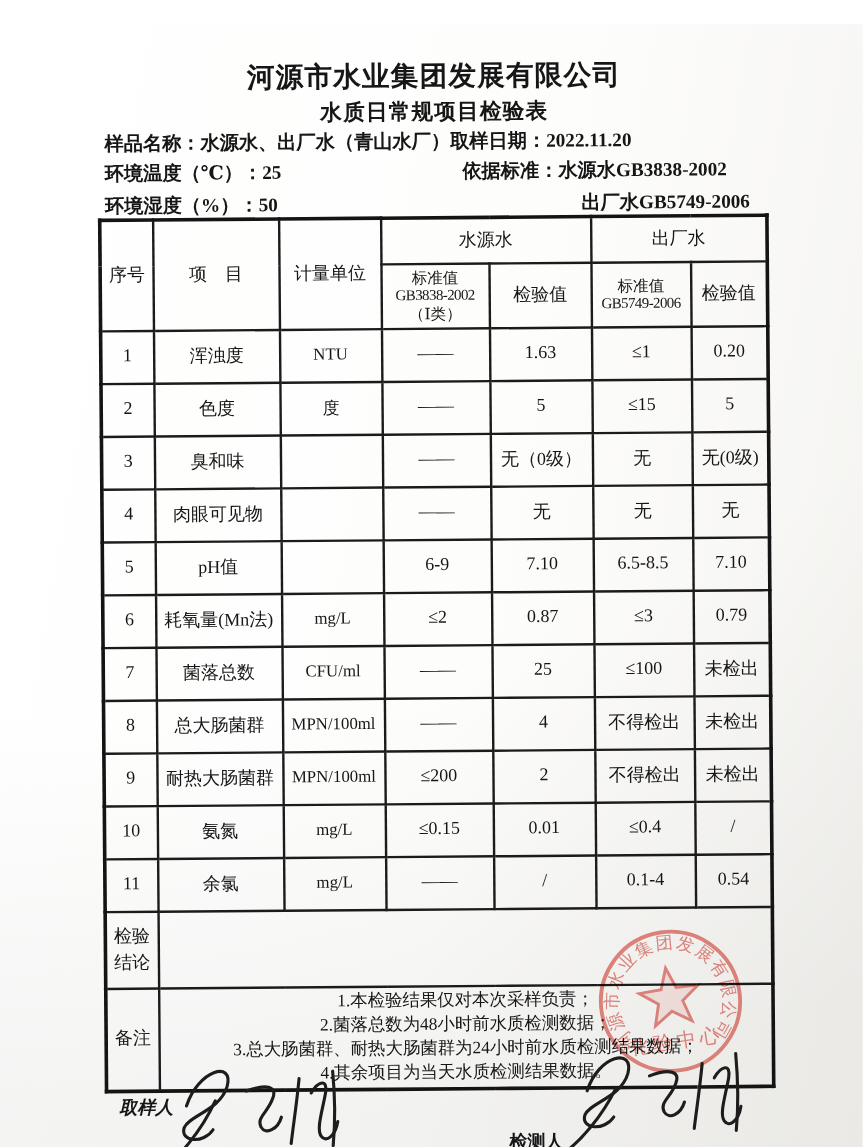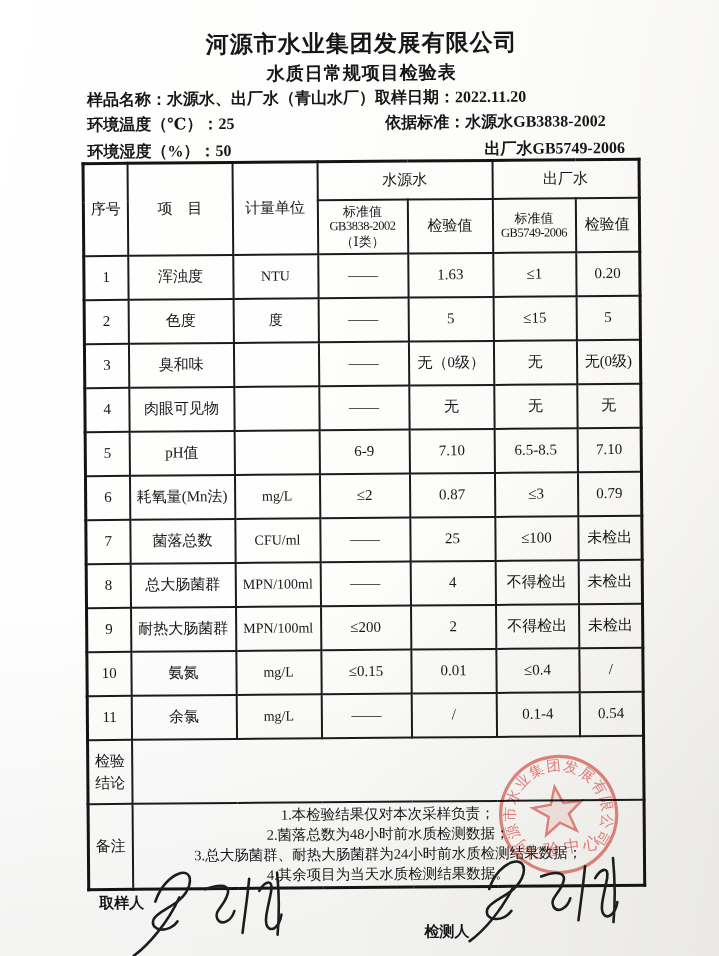--- a/index.html
+++ b/index.html
@@ -9,20 +9,21 @@
     color: #161616;
     background: #ffffff;
     position: relative;
     overflow: hidden;
   }
   .paper {
     position: absolute; inset: 0;
     background:
       radial-gradient(160% 90% at 18% 8%, rgba(255,255,255,0) 60%, rgba(120,118,110,0.08) 100%),
       linear-gradient(100deg, #ffffff 0%, #fdfdfc 55%, #f4f3f0 100%);
+    margin-top: 20px;
   }
   .doc {
     position: absolute; inset: 0;
     transform: rotate(-0.45deg);
     transform-origin: 50% 50%;
   }
   .company {
     position: absolute; top: 28px; left: 90px; width: 550px;
     text-align: center; font-size: 23px; font-weight: 700; letter-spacing: 1px;
   }
@@ -65,21 +66,21 @@
   td.c-oval { font-weight: 700; border-radius: 14px; }
   td.c-lbl  { font-weight: 700; line-height: 22px; font-family: Liberation Serif, serif; }
   td.c-concl-val { }
   td.c-note-txt {
     text-align: left; vertical-align: middle;
     font-weight: 700; font-size: 14.5px; line-height: 20px; padding-left: 5px;
   }
   .sig-label {
     position: absolute; font-size: 15px; font-weight: 700; white-space: nowrap;
   }
-  .sig-label.sampler { left: 96px; top: 892px; }
+  .sig-label.sampler { left: 96px; top: 892px; font-style: italic; }
   .sig-label.tester  { left: 421px; top: 923px; }
   .sig-svg { position: absolute; }
   .sig-svg.s1 { left: 118px; top: 852px; }
   .sig-svg.s2 { left: 448px; top: 846px; }
   .sig-svg path { stroke: #1d1d1d; stroke-width: 2.6; fill: none; stroke-linecap: round; stroke-linejoin: round; }
   .stamp {
     position: absolute; left: 492px; top: 752px;
     opacity: 0.82; mix-blend-mode: multiply;
   }
 </style>

